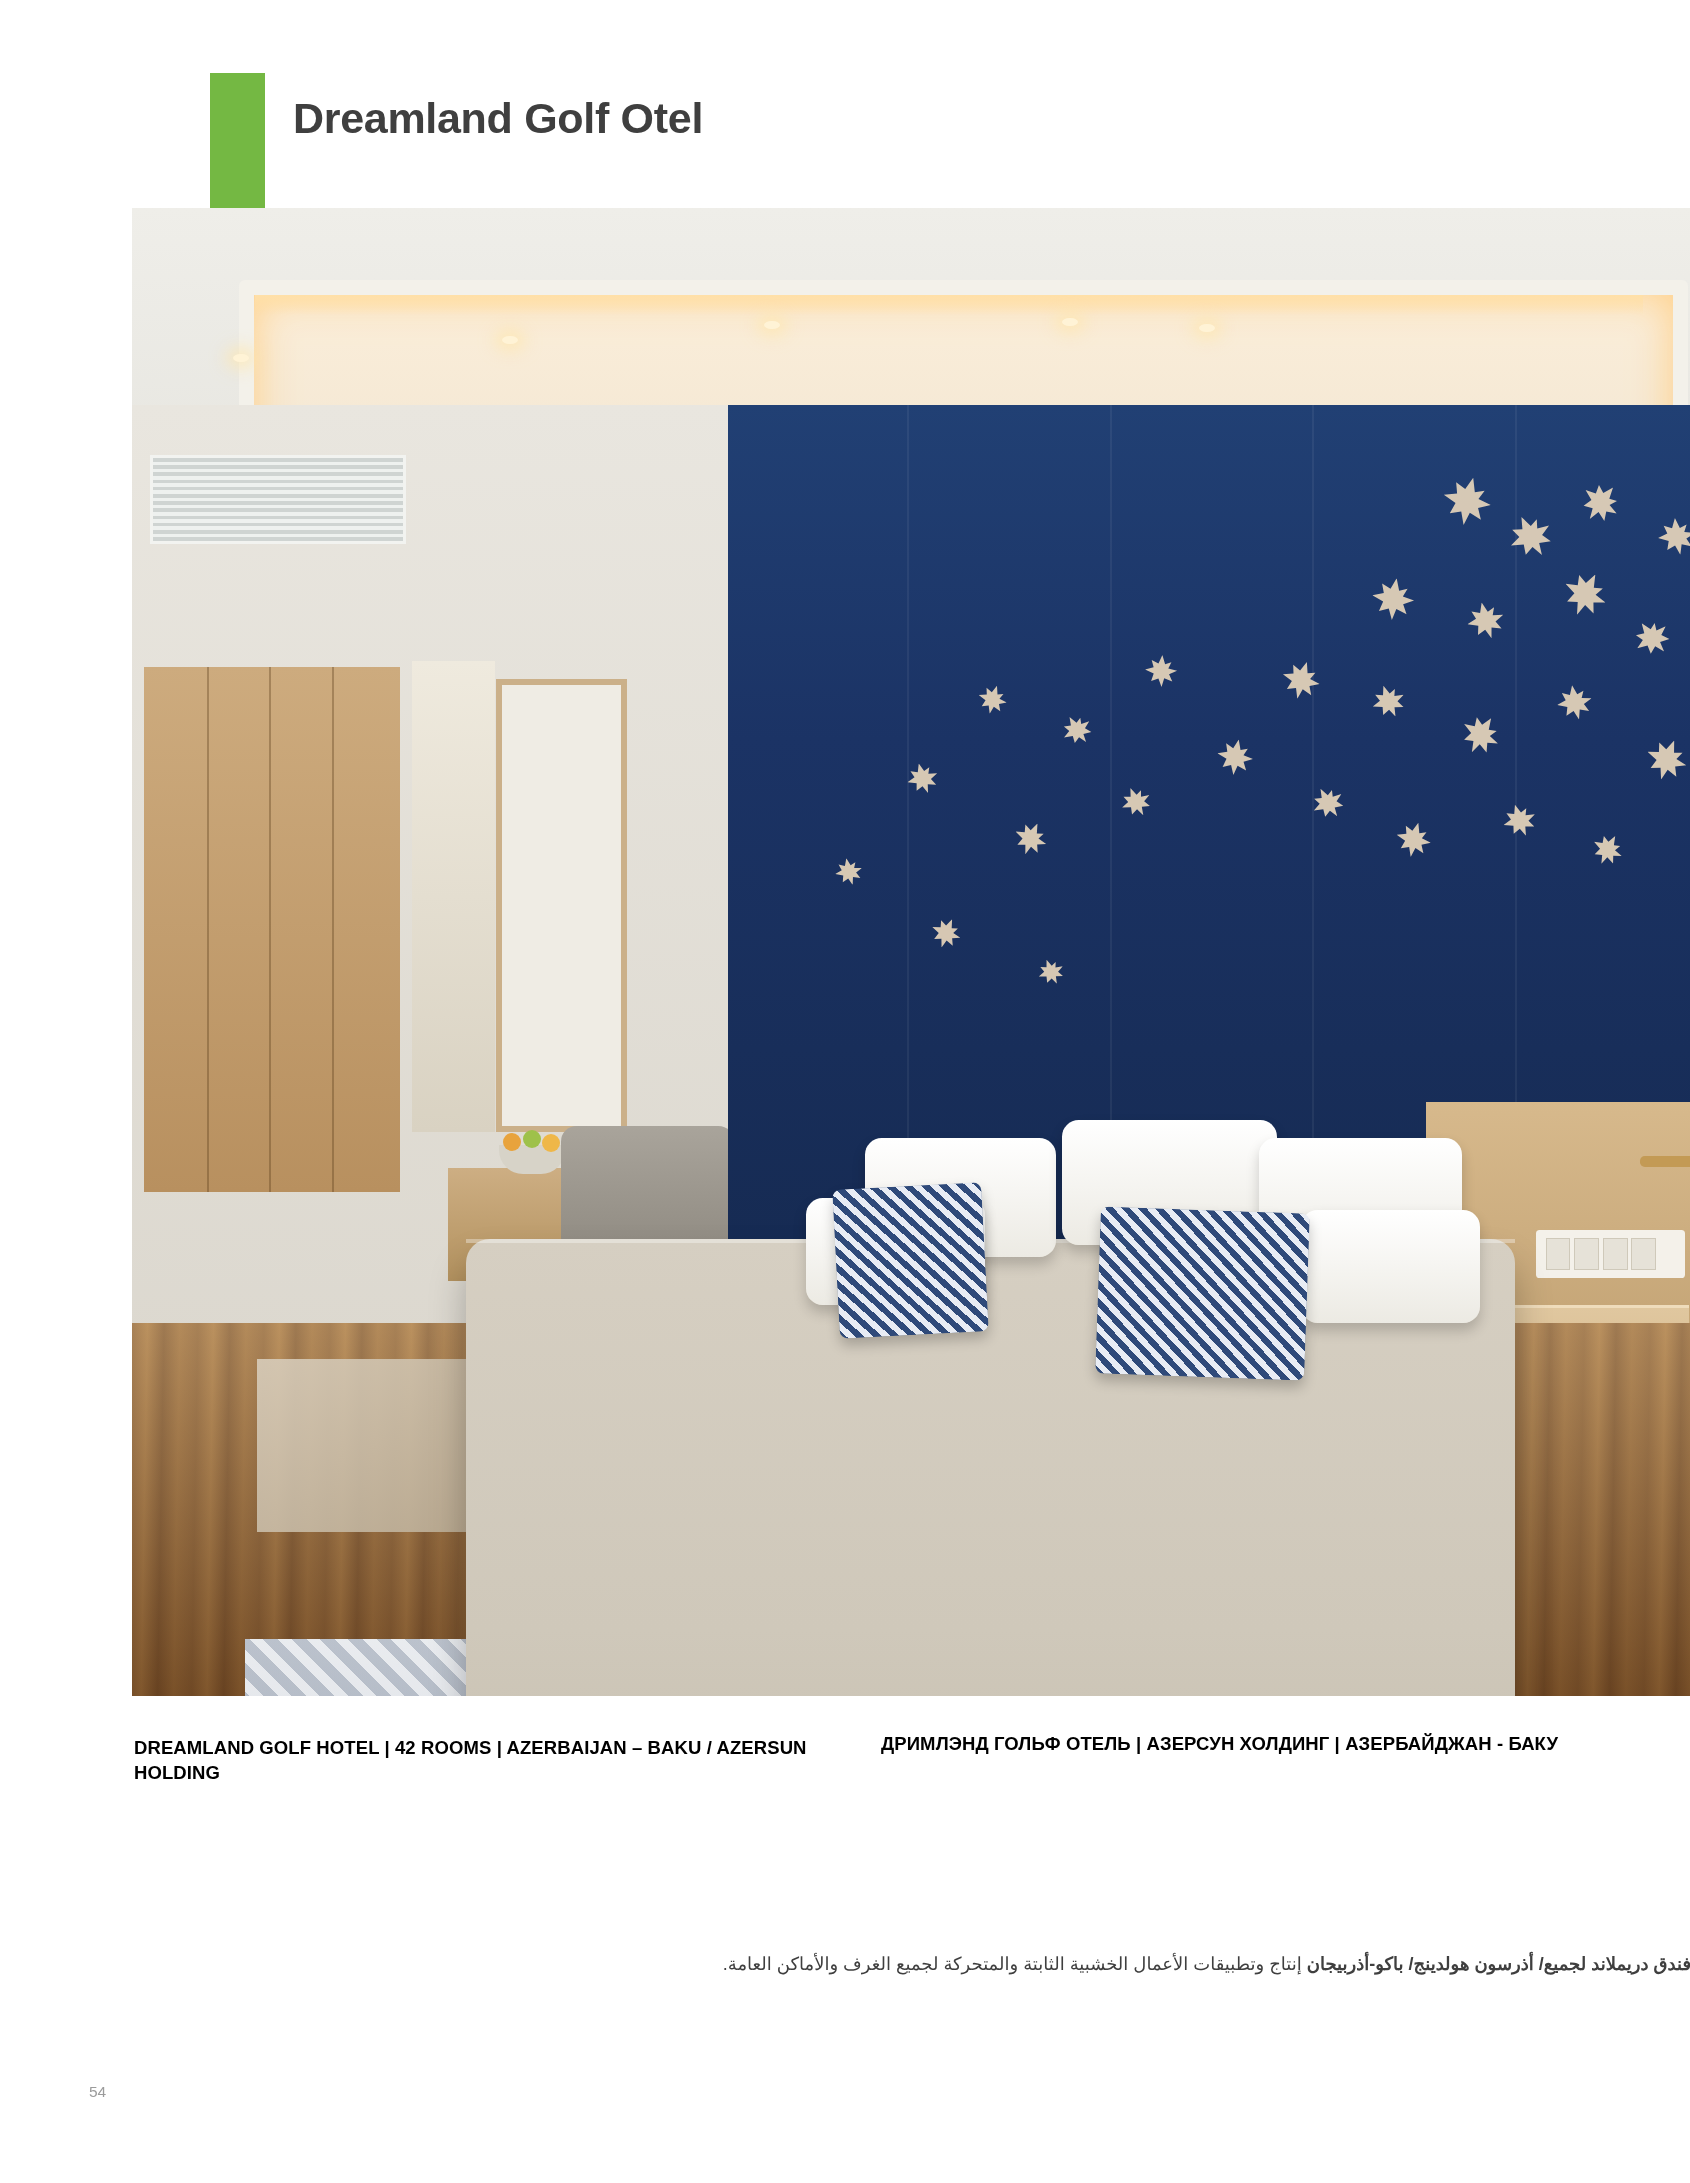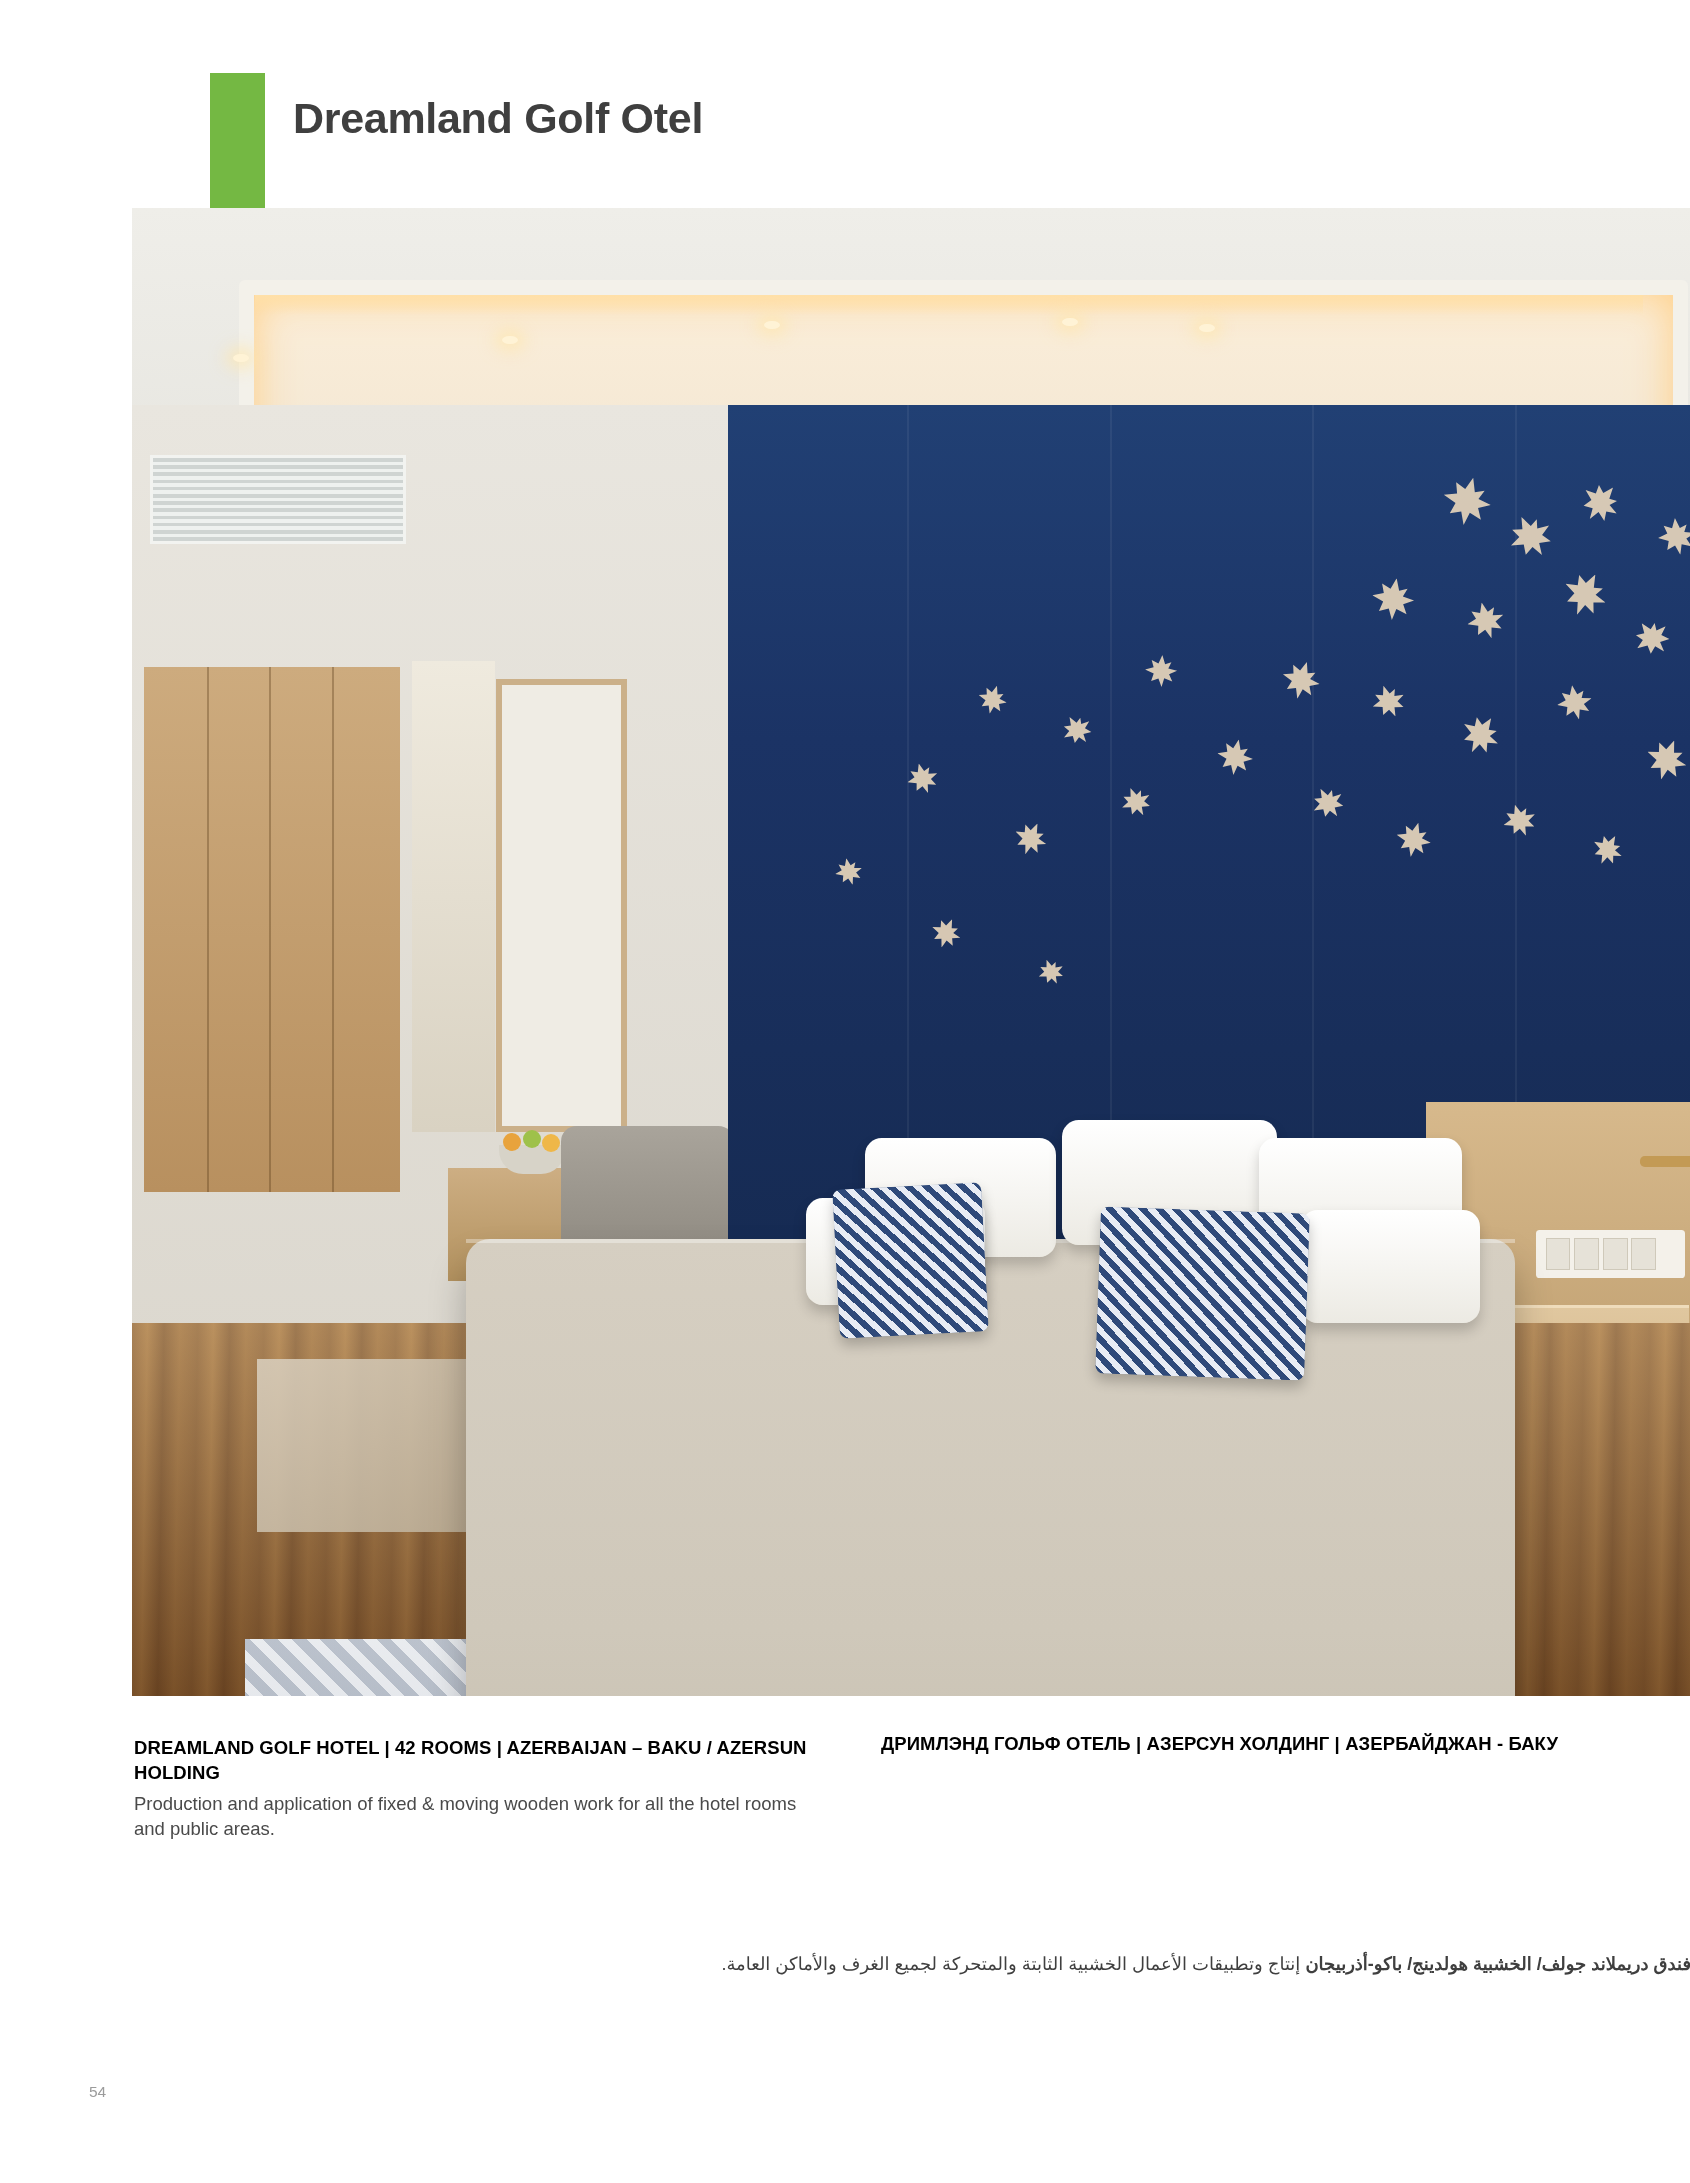--- a/index.html
+++ b/index.html
@@ -332,26 +332,25 @@
   <div class="pillow" style="left:1127px; top:930px; width:203px; height:128px;"></div>
   <div class="pillow" style="left:674px; top:990px; width:179px; height:107px;"></div>
   <div class="pillow" style="left:1169px; top:1002px; width:179px; height:113px;"></div>
   <div class="cushion" style="left:704px; top:978px; width:149px; height:149px; transform:rotate(-3deg);"></div>
   <div class="cushion" style="left:966px; top:1002px; width:209px; height:167px; transform:rotate(2deg);"></div>
 
 </div>
 
 <div class="caption-col-left">
   <div class="cap-head">DREAMLAND GOLF HOTEL | 42 ROOMS | AZERBAIJAN – BAKU / AZERSUN HOLDING</div>
-  <div class="cap-body">Production and application of fixed &amp; moving wooden work for all the hotel rooms and public areas.</div>
 </div>
 
 <div class="caption-col-right">
   <div class="cap-head">ДРИМЛЭНД ГОЛЬФ ОТЕЛЬ | АЗЕРСУН ХОЛДИНГ | АЗЕРБАЙДЖАН - БАКУ</div>
 </div>
 
 <div class="arabic-line">
-  <b>فندق دريملاند جولف/ الخشبية هولدينج/ باكو-أذربيجان</b>
+  <b>فندق دريملاند لجميع/ أذرسون هولدينج/ باكو-أذربيجان</b>
   <span>إنتاج وتطبيقات الأعمال الخشبية الثابتة والمتحركة لجميع الغرف والأماكن العامة.</span>
 </div>
 
 <div class="page-number">54</div>
 
 
 </body></html>

